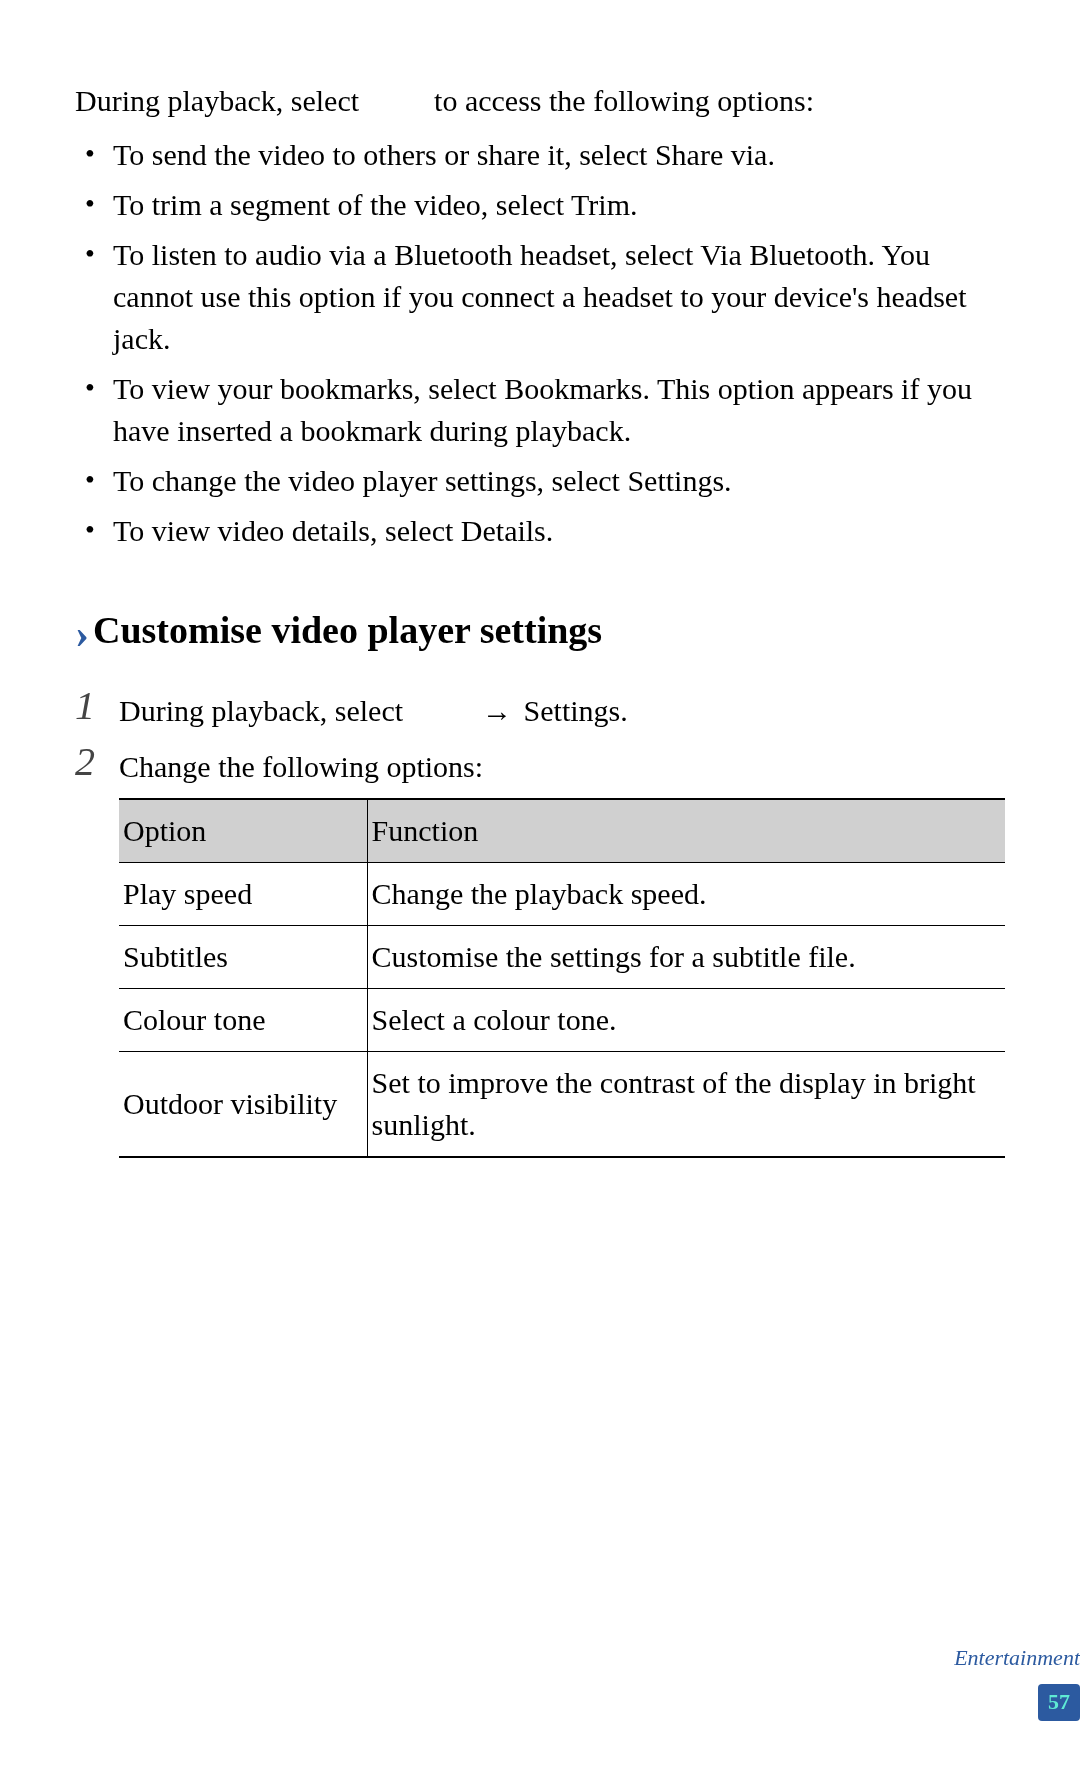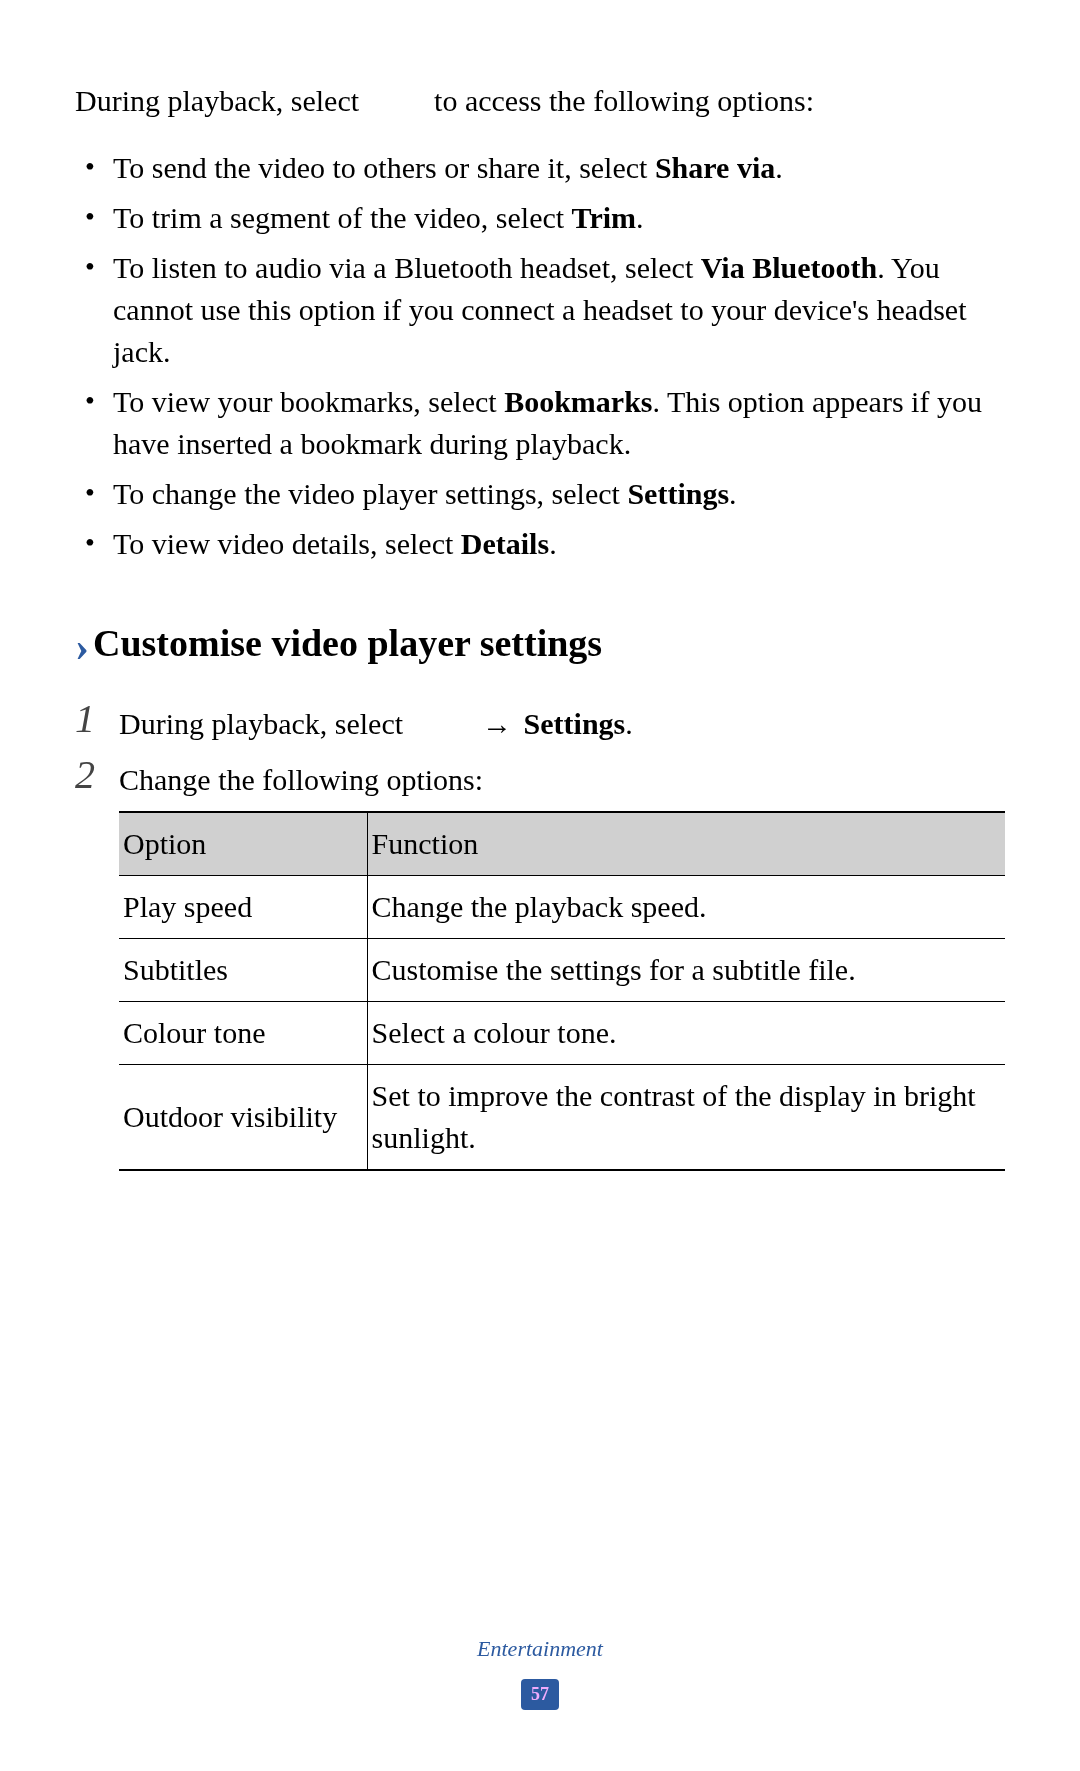--- a/index.html
+++ b/index.html
@@ -14,21 +14,21 @@
       font-family: Georgia, 'Times New Roman', serif;
       color: #000000;
       position: relative;
       font-size: 30px;
       line-height: 1.4;
     }
     .page {
       padding: 80px 75px 0 75px;
     }
     .intro-line {
-      margin-bottom: 25px;
+      margin-bottom: 12px;
     }
     .icon-gap {
       display: inline-block;
       width: 60px;
     }
     .bullet-list {
       list-style: none;
       padding-left: 0;
       margin-bottom: 50px;
     }
@@ -38,21 +38,21 @@
       margin-bottom: 8px;
     }
     .bullet-list li::before {
       content: "•";
       position: absolute;
       left: 10px;
       top: 0;
       font-size: 28px;
     }
     .bold {
-      font-weight: bold;
+      font-weight: normal;
     }
     .section-heading {
       font-size: 38px;
       font-weight: bold;
       margin-bottom: 18px;
       margin-top: 52px;
     }
     .chevron {
       color: #2c5aa0;
       font-size: 42px;
@@ -109,38 +109,38 @@
     }
     .options-table tbody td:first-child {
       border-right: 1px solid #000;
       width: 28%;
     }
     .options-table tbody tr:last-child td {
       border-bottom: 2px solid #000;
     }
     .footer {
       position: absolute;
-      bottom: 60px;
+      bottom: 50px;
       left: 0;
       right: 0;
-      text-align: center;
+      text-align: right;
     }
     .footer-label {
       font-style: italic;
       color: #2c5aa0;
       font-size: 22px;
       display: block;
       margin-bottom: 4px;
     }
     .page-number-badge {
       display: inline-block;
       background: #2c5aa0;
-      color: #f0abfc;
+      color: #5eead4;
       font-weight: bold;
-      font-size: 18px;
+      font-size: 22px;
       padding: 3px 10px;
       border-radius: 4px;
       font-style: normal;
     }
   </style>
 </head>
 <body>
 
 <div class="page">
 

